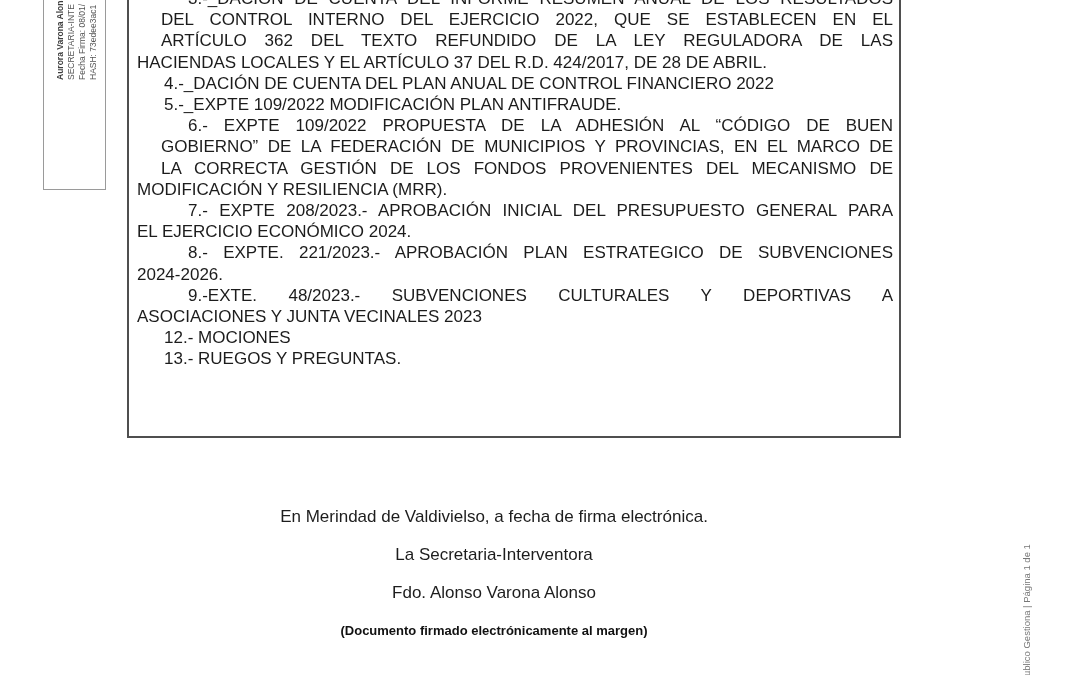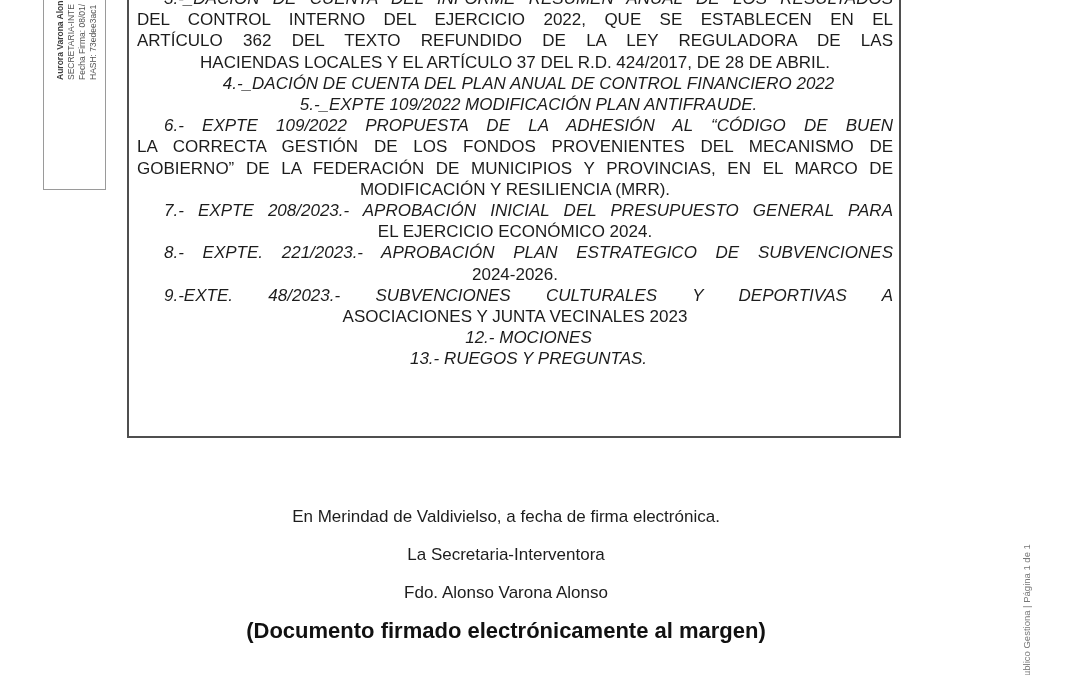--- a/index.html
+++ b/index.html
@@ -23,30 +23,30 @@
   .sig-text .sig-name{font-weight:bold;color:#3d3d3d;}
   
   .agenda-box{
     position:absolute;left:127px;top:-14px;width:774px;height:452px;
     box-sizing:border-box;border:2px solid #4f4f4f;background:#fff;
     padding:0 6px 0 8px;
   }
   .agenda-text{
     font-size:17px;line-height:21.2px;color:#1c1c1c;
   }
-  .aline{text-align:center;white-space:normal;}
-  .aline.just{text-align:justify;text-align-last:justify;}
-  .aline.ind{padding-left:27px;font-style:italic;}
+  .aline{text-align:left;white-space:normal;}
+  .aline.just{text-align:justify;text-align-last:justify;margin-left:24px;}
+  .aline.ind{padding-left:27px;}
   
   .closing{
-    position:absolute;left:12px;top:506px;width:988px;text-align:center;
+    position:absolute;left:0;top:506px;width:988px;text-align:center;
     font-size:17px;line-height:22px;color:#1d1d1d;
   }
   .closing .c-line{margin-bottom:16px;}
-  .closing .c-bold{font-weight:bold;font-size:22px;color:#111;}
+  .closing .c-bold{font-weight:bold;font-size:13px;color:#111;}
   
   .edge-footer{
     position:absolute;left:1021px;top:676px;width:170px;
     transform:rotate(-90deg);transform-origin:0 0;
     font-size:9.5px;line-height:12px;color:#777;white-space:nowrap;
   }
 </style>
 </head>
 <body>
 
@@ -61,22 +61,22 @@
 
 <div class="agenda-box">
   <div class="agenda-text">
       <div class="aline just ind">3.-_DACIÓN DE CUENTA DEL INFORME RESUMEN ANUAL DE LOS RESULTADOS</div>
       <div class="aline just">DEL CONTROL INTERNO DEL EJERCICIO 2022, QUE SE ESTABLECEN EN EL</div>
       <div class="aline just">ARTÍCULO 362 DEL TEXTO REFUNDIDO DE LA LEY REGULADORA DE LAS</div>
       <div class="aline">HACIENDAS LOCALES Y EL ARTÍCULO 37 DEL R.D. 424/2017, DE 28 DE ABRIL.</div>
       <div class="aline ind">4.-_DACIÓN DE CUENTA DEL PLAN ANUAL DE CONTROL FINANCIERO 2022</div>
       <div class="aline ind">5.-_EXPTE 109/2022 MODIFICACIÓN PLAN ANTIFRAUDE.</div>
       <div class="aline just ind">6.- EXPTE 109/2022 PROPUESTA DE LA ADHESIÓN AL “CÓDIGO DE BUEN</div>
+      <div class="aline just">GOBIERNO” DE LA FEDERACIÓN DE MUNICIPIOS Y PROVINCIAS, EN EL MARCO DE</div>
       <div class="aline just">LA CORRECTA GESTIÓN DE LOS FONDOS PROVENIENTES DEL MECANISMO DE</div>
-      <div class="aline just">GOBIERNO” DE LA FEDERACIÓN DE MUNICIPIOS Y PROVINCIAS, EN EL MARCO DE</div>
       <div class="aline">MODIFICACIÓN Y RESILIENCIA (MRR).</div>
       <div class="aline just ind">7.- EXPTE 208/2023.- APROBACIÓN INICIAL DEL PRESUPUESTO GENERAL PARA</div>
       <div class="aline">EL EJERCICIO ECONÓMICO 2024.</div>
       <div class="aline just ind">8.- EXPTE. 221/2023.- APROBACIÓN PLAN ESTRATEGICO DE SUBVENCIONES</div>
       <div class="aline">2024-2026.</div>
       <div class="aline just ind">9.-EXTE. 48/2023.- SUBVENCIONES CULTURALES Y DEPORTIVAS A</div>
       <div class="aline">ASOCIACIONES Y JUNTA VECINALES 2023</div>
       <div class="aline ind">12.- MOCIONES</div>
       <div class="aline ind">13.- RUEGOS Y PREGUNTAS.</div>
     </div>

